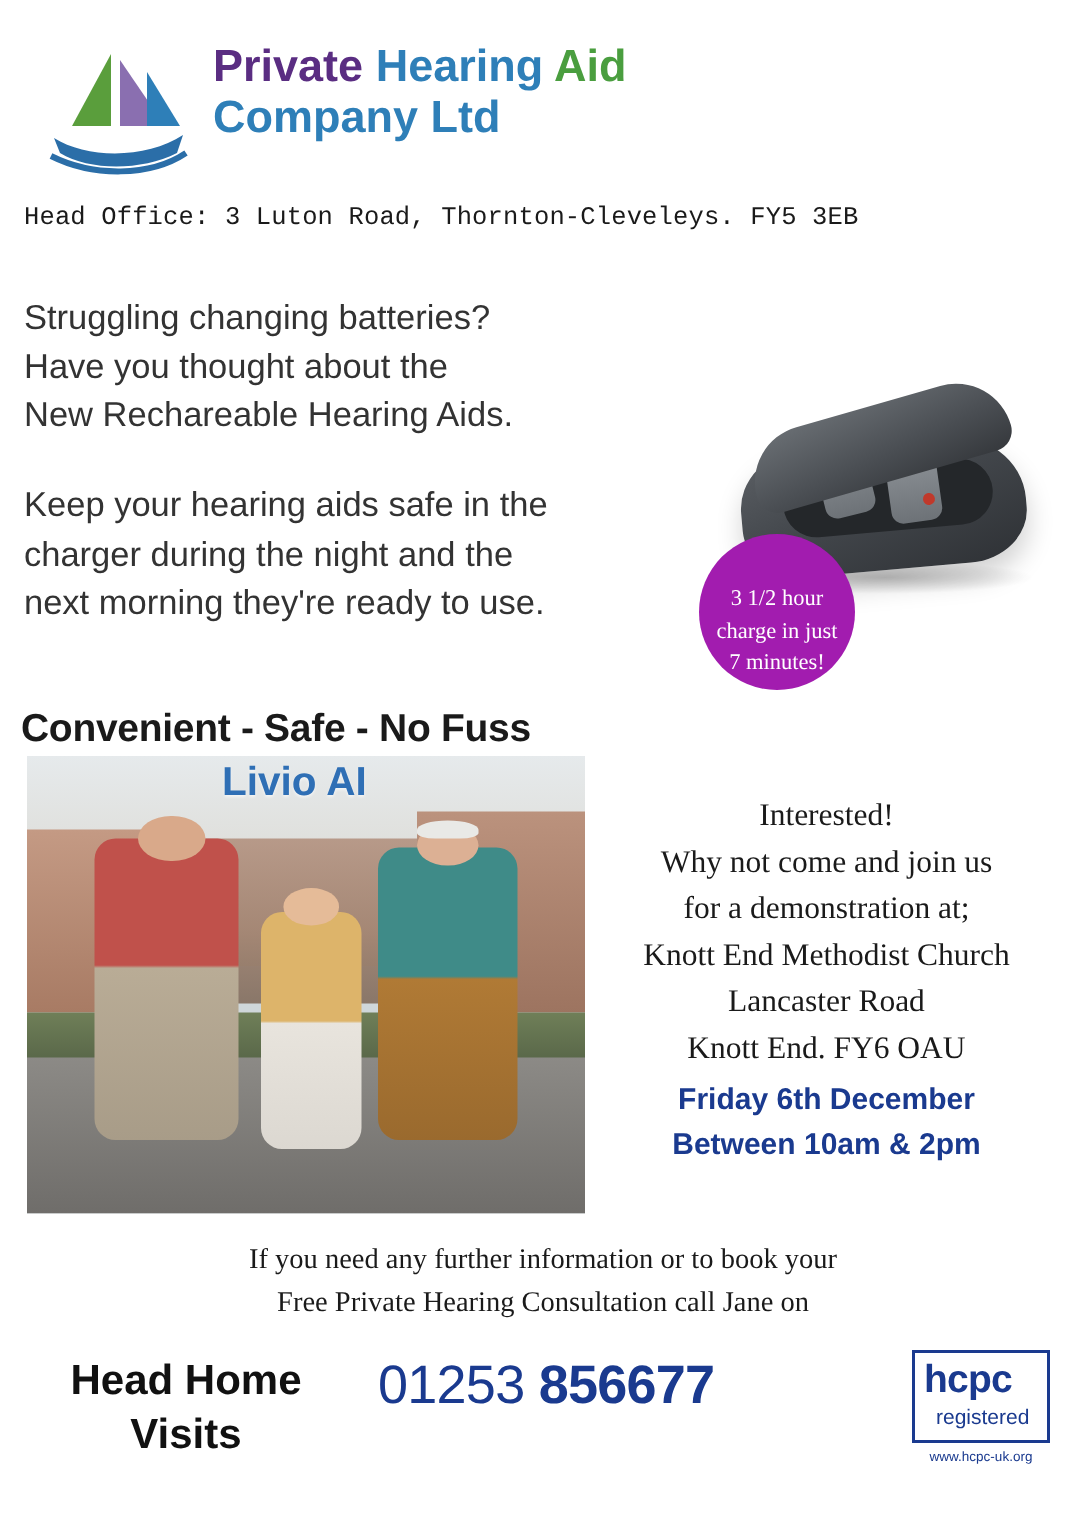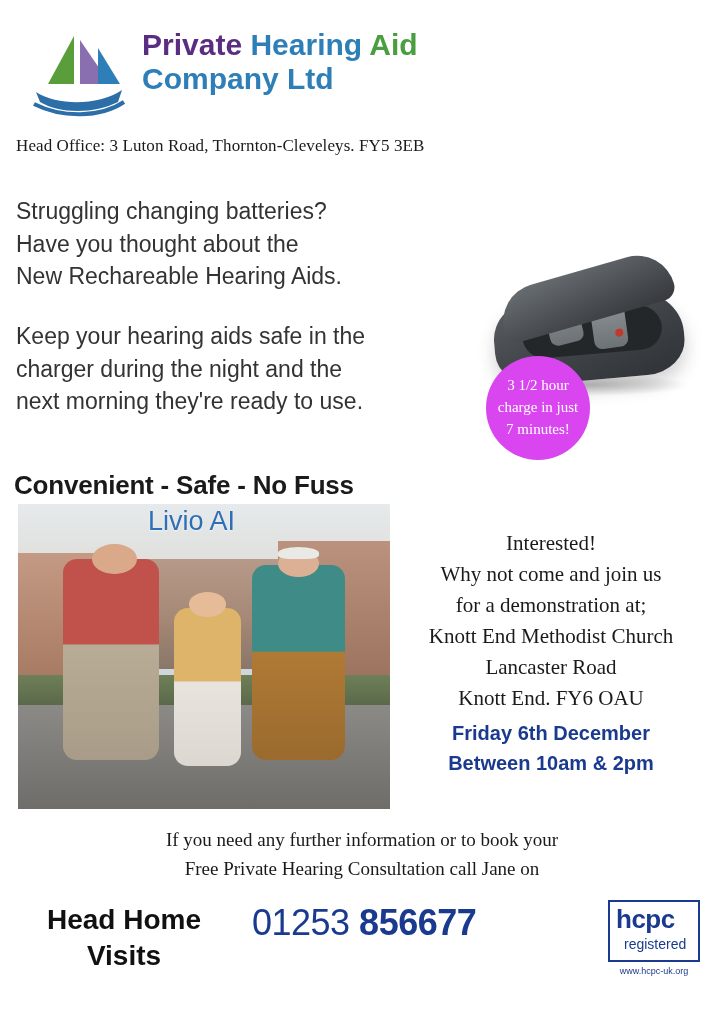--- a/index.html
+++ b/index.html
@@ -59,21 +59,21 @@
   .lw-aid { color: #4a9e3f; }
   .logo-line3 {
     font-size: 30px;
     color: #2e7fb8;
     margin-top: 4px;
   }
   .head-office {
     position: absolute;
     left: 16px;
     top: 136px;
-    font-family: Liberation Serif, serif;
+    font-family: Liberation Mono, monospace;
     font-size: 17px;
     color: #1a1a1a;
     letter-spacing: 0.1px;
   }
 
   
   .copy-1 {
     position: absolute;
     left: 16px;
     top: 195px;
@@ -163,29 +163,29 @@
   }
   .charger-shadow {
     position: absolute;
     left: 20px; top: 122px; width: 200px; height: 22px;
     background: radial-gradient(ellipse at center, rgba(0,0,0,0.22) 0%, rgba(0,0,0,0) 70%);
   }
 
   
   .charge-badge {
     position: absolute;
-    left: 486px;
+    left: 466px;
     top: 356px;
     width: 104px;
     height: 104px;
     border-radius: 50%;
-    background: #d946ef;
+    background: #a21caf;
     color: #ffffff;
     display: flex;
-    align-items: center;
+    align-items: flex-end;
     justify-content: center;
     text-align: center;
     font-family: "Liberation Serif", serif;
     font-size: 15px;
     line-height: 1.45;
     box-sizing: border-box;
     padding: 6px;
   }
 
   
@@ -253,21 +253,21 @@
   }
   .fp-hair {
     position: absolute; border-radius: 50% 50% 30% 30%; background: #e9e9e6;
     left: 70%; top: 14%; width: 11%; height: 4%;
   }
   .livio-label {
     position: absolute;
     left: 148px;
     top: 506px;
     font-size: 27px;
-    font-weight: normal;
+    font-weight: bold;
     color: #2f6fb5;
     text-shadow: 0 1px 2px rgba(255,255,255,0.6);
     font-family: "Liberation Sans", sans-serif;
   }
 
   
   .event-block {
     position: absolute;
     left: 392px;
     top: 528px;

